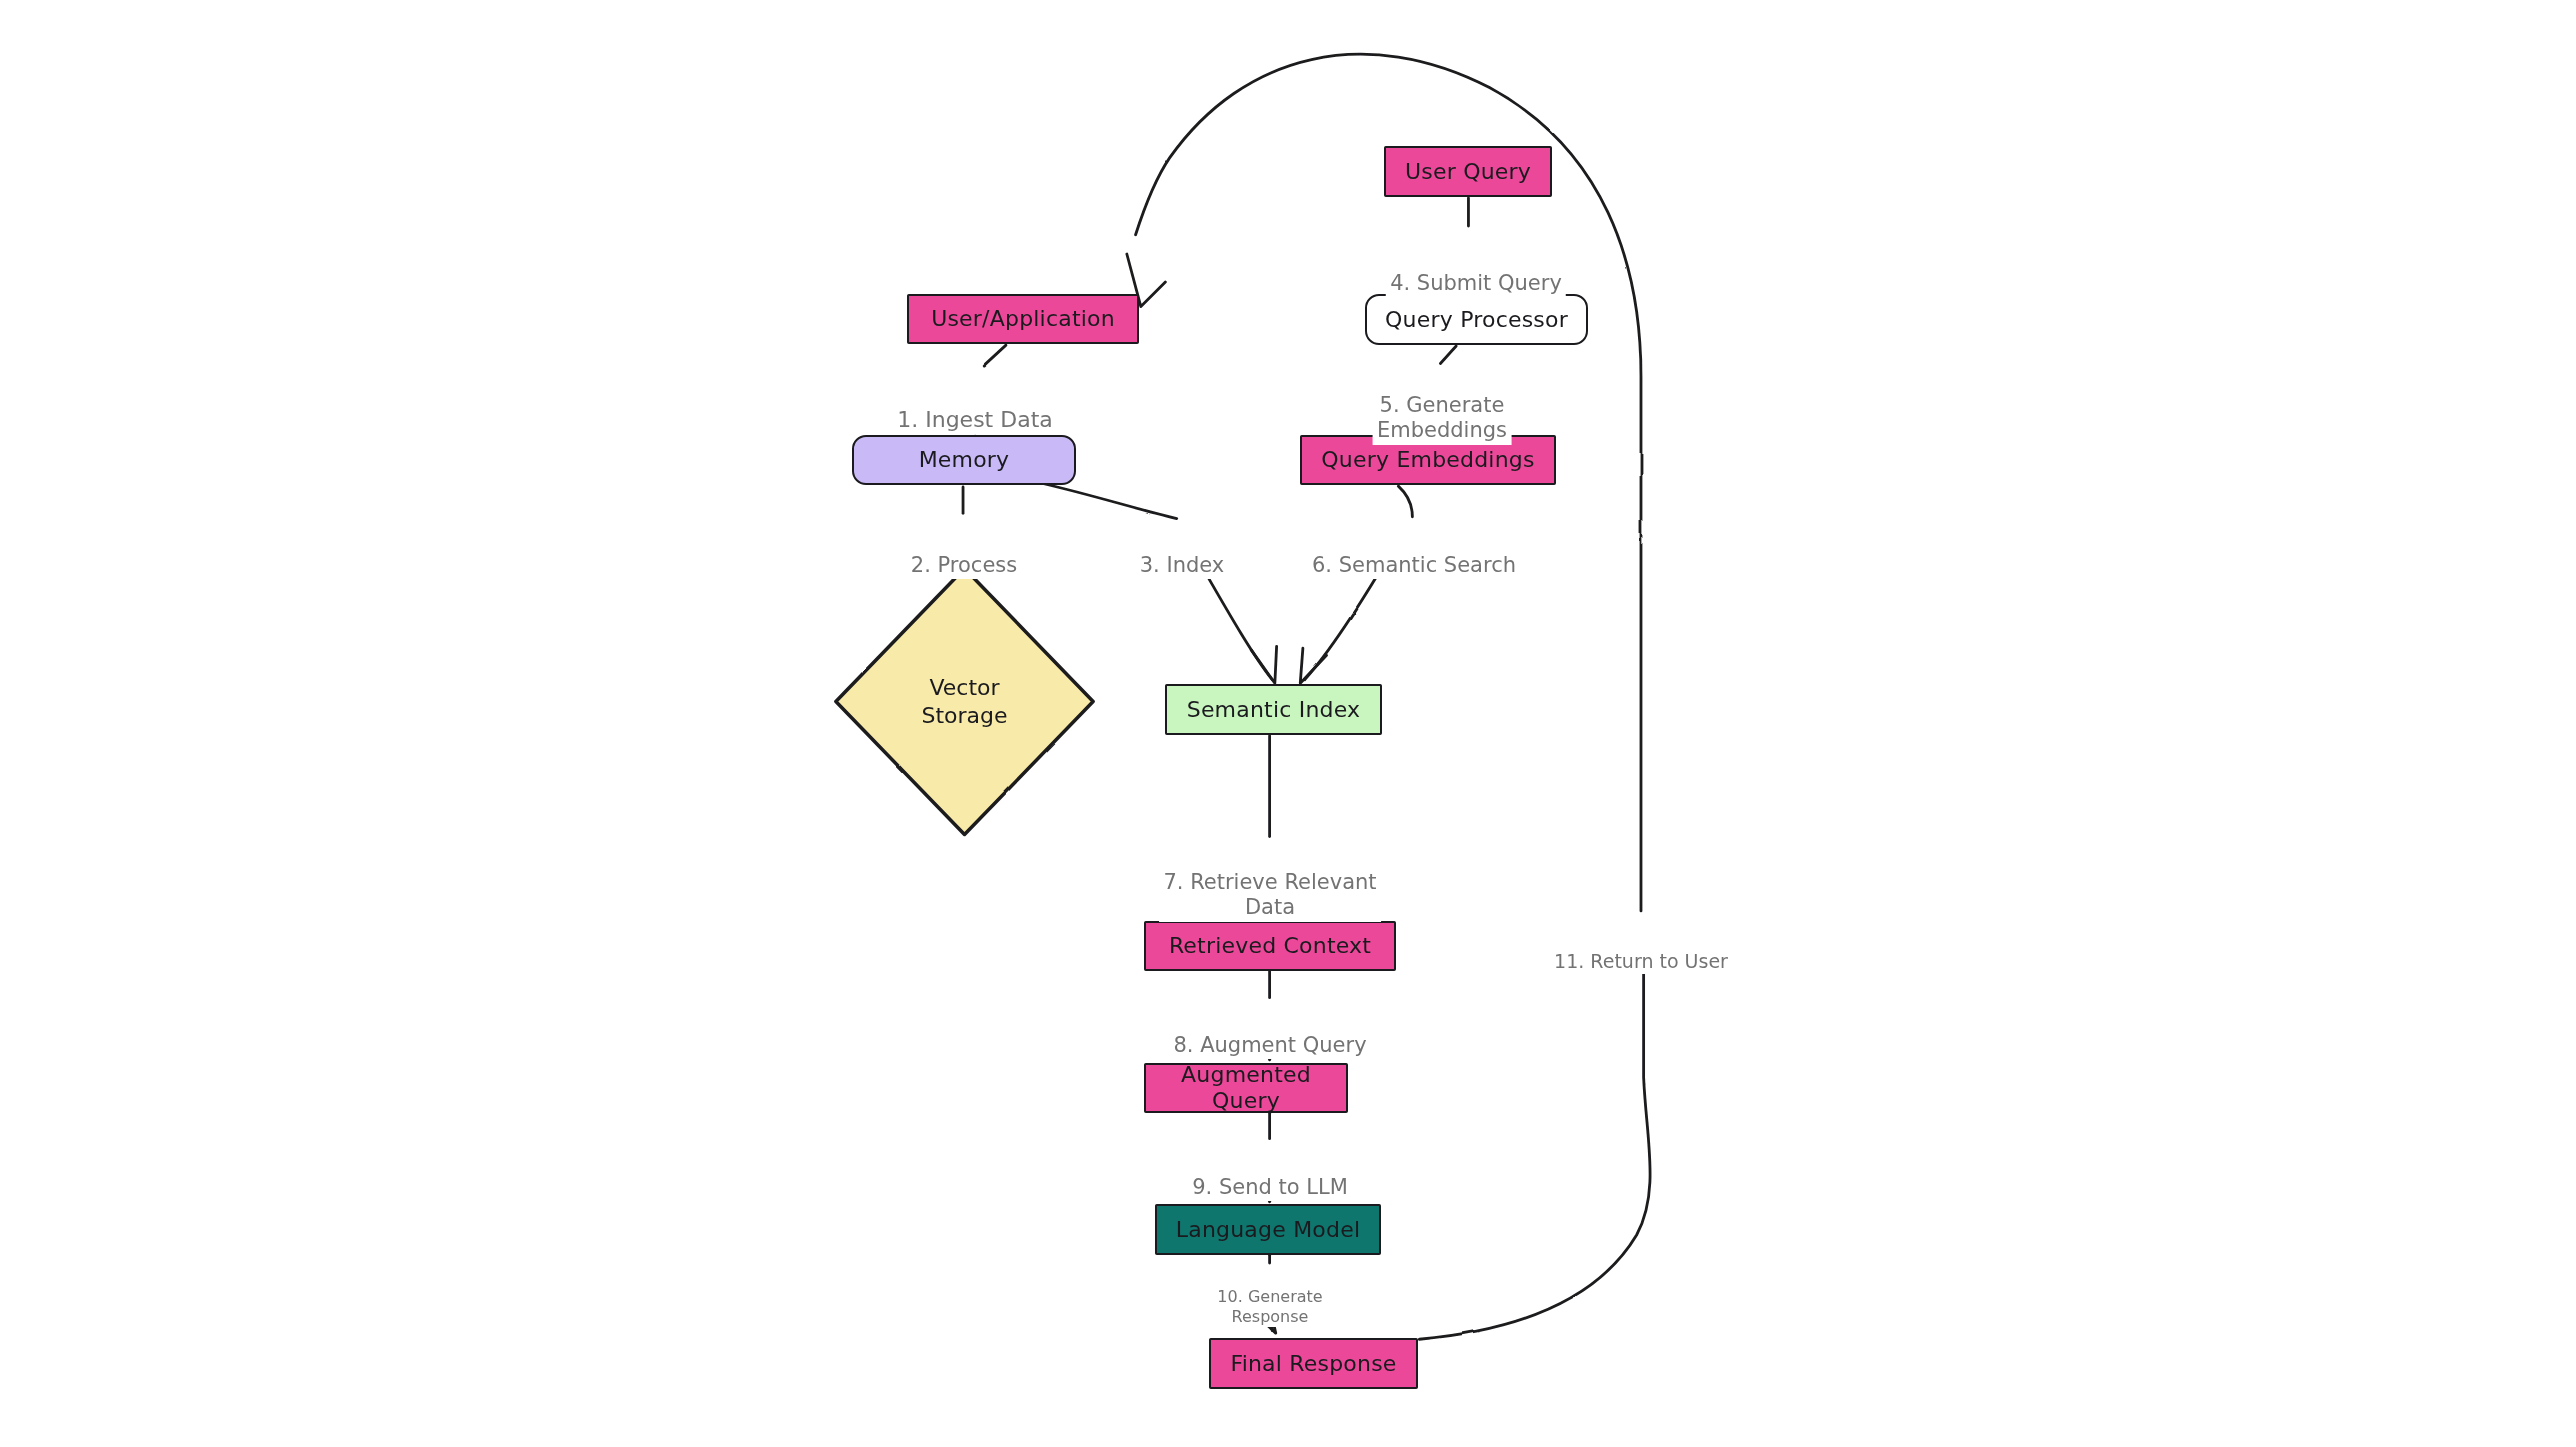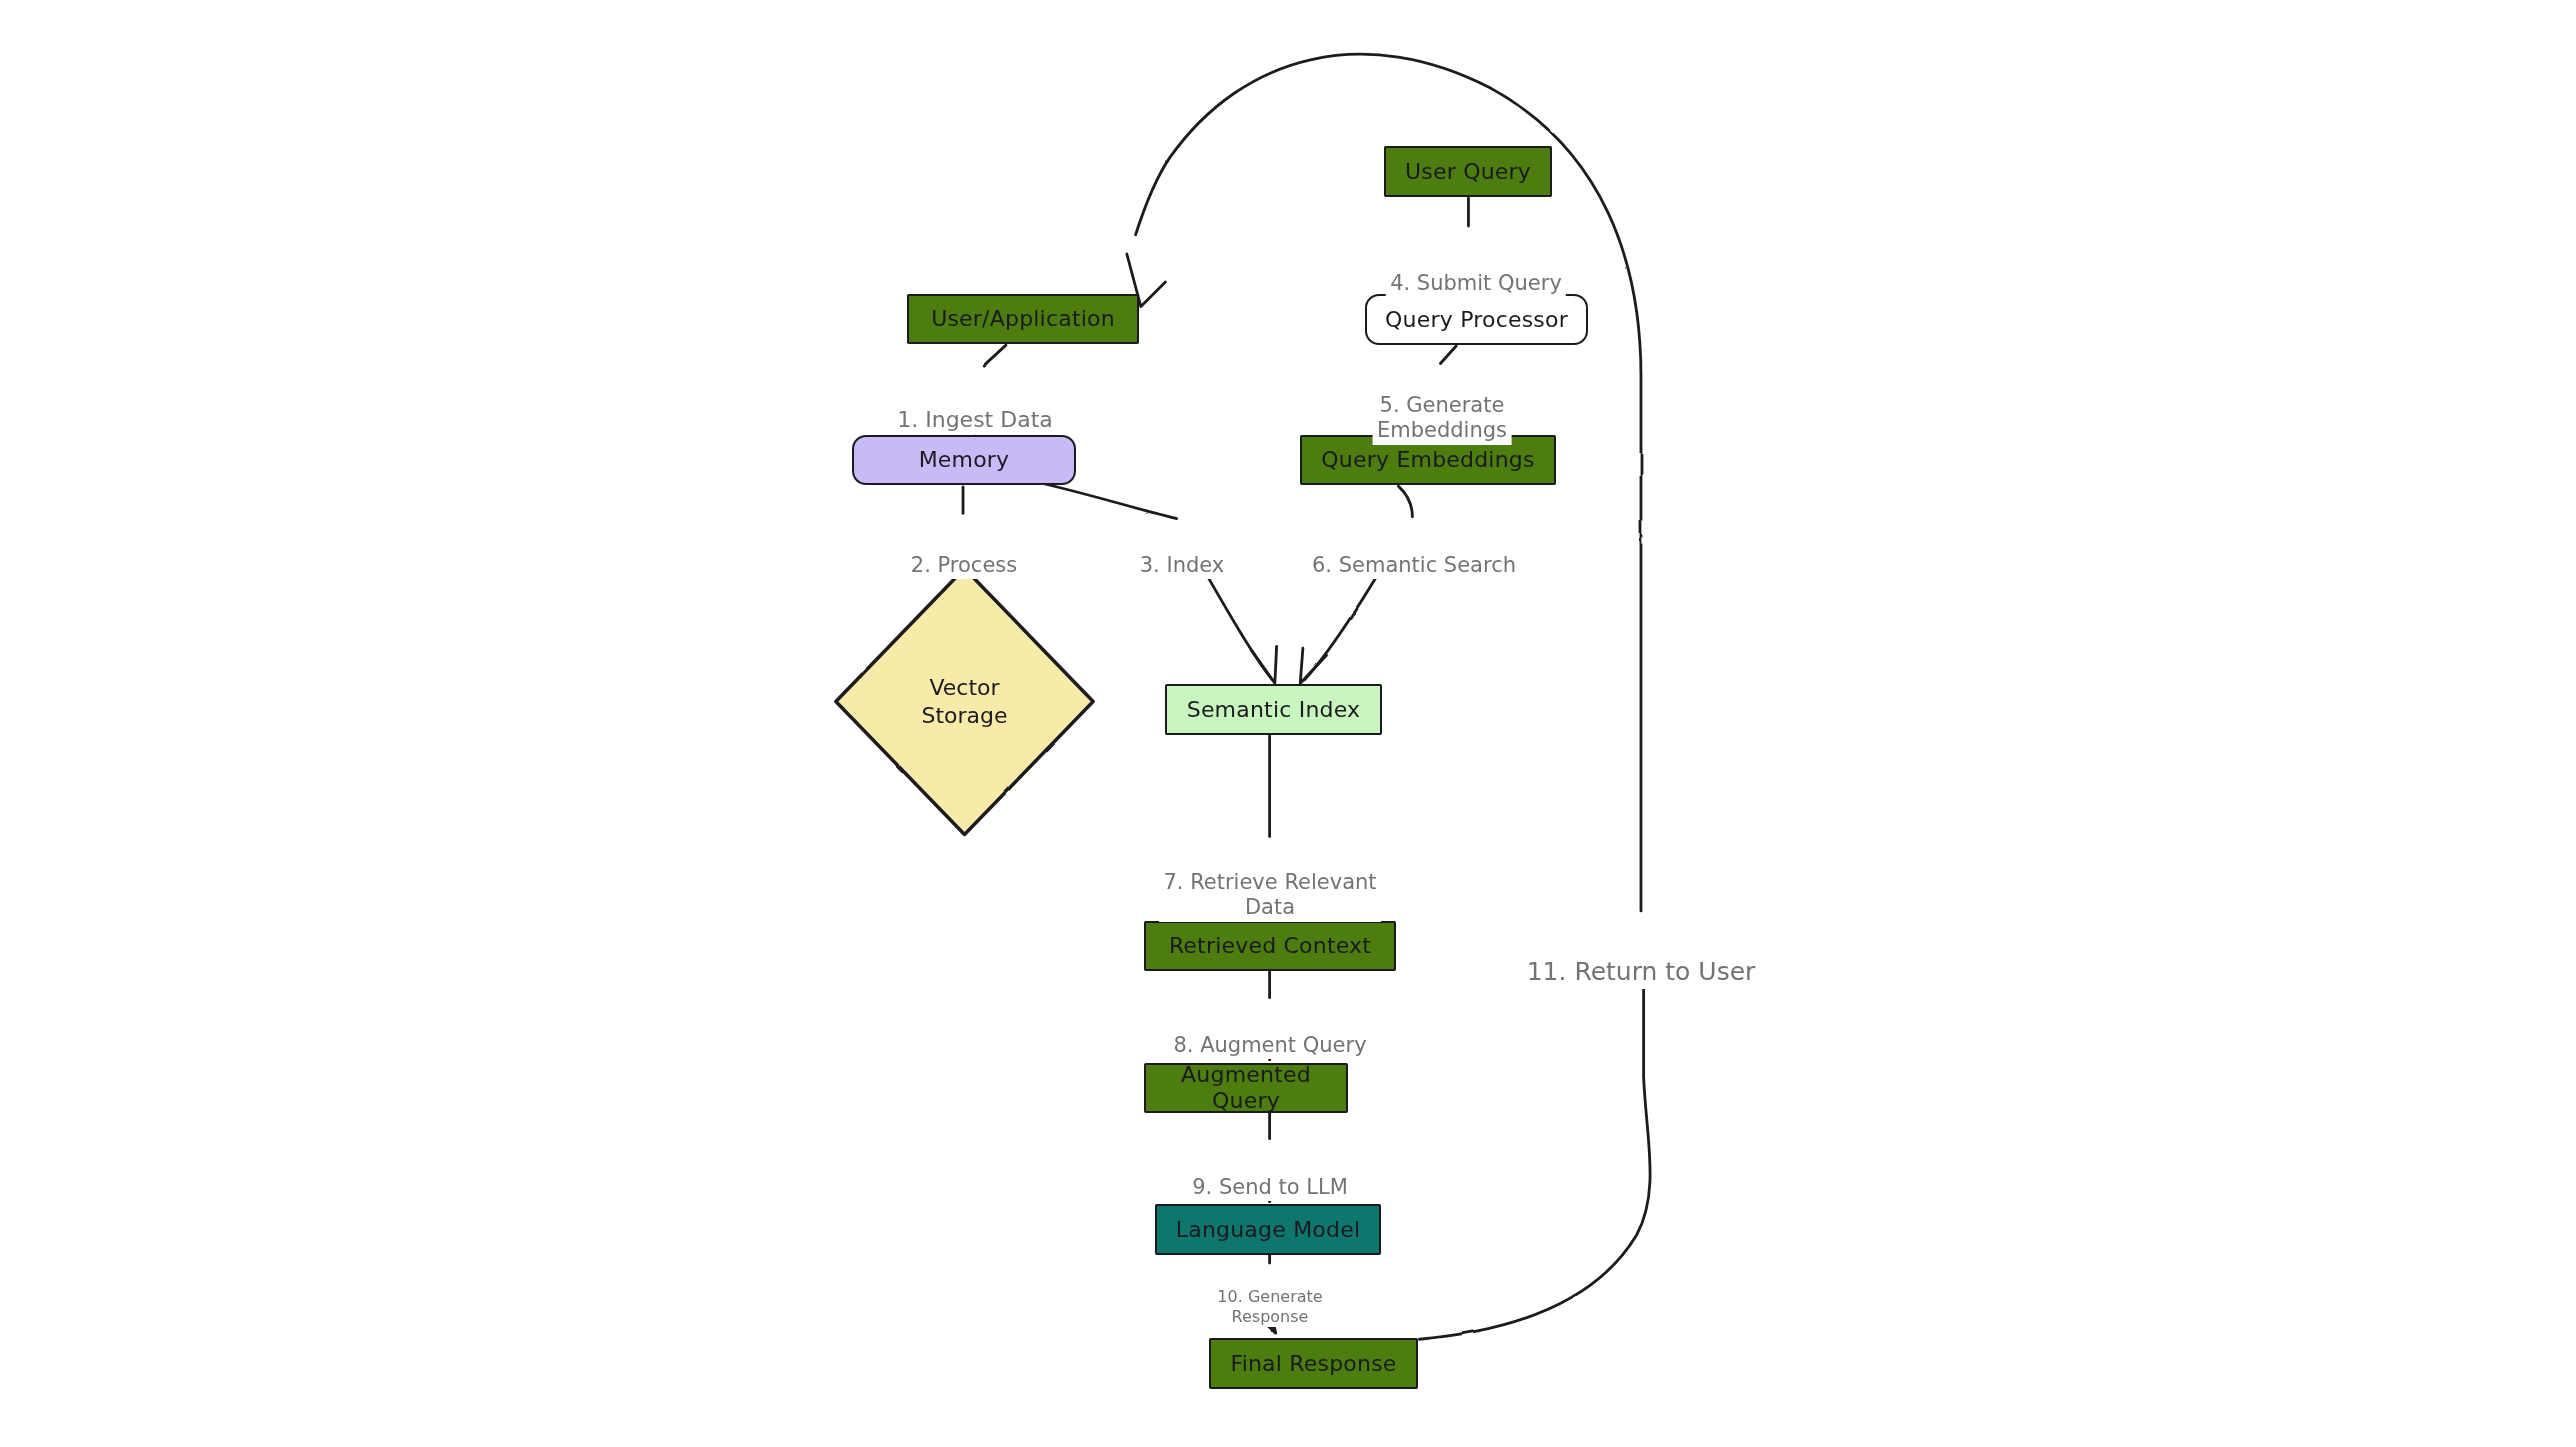--- a/index.html
+++ b/index.html
@@ -38,21 +38,21 @@
     letter-spacing: 0.2px;
     z-index: 3;
   }
   .node .lbl {
     display: block;
     line-height: 1.18;
     white-space: pre-line;
   }
   .rect {
     border: 2.3px solid #1b1b1f;
-    background: #4d7c0f;
+    background: #ec4899;
     border-radius: 1.8px;
   }
   .rounded {
     border: 2.8px solid #1b1b1f;
     background: #ffffff;
     border-radius: 14px;
   }
   .diamond-wrap {
     position: absolute;
     z-index: 3;
@@ -261,18 +261,18 @@
 
   <div class="edge-label" style="left:1270px;top:1148px;font-size:21px;">
     <span>9. Send to LLM</span>
   </div>
 
   <div class="edge-label" style="left:1270px;top:1267px;font-size:16px;">
     <span>10. Generate
 Response</span>
   </div>
 
-  <div class="edge-label" style="left:1641px;top:926px;font-size:25px;">
+  <div class="edge-label" style="left:1641px;top:926px;font-size:19px;">
     <span>11. Return to User</span>
   </div>
 
 </div>
 
 
 </body></html>

